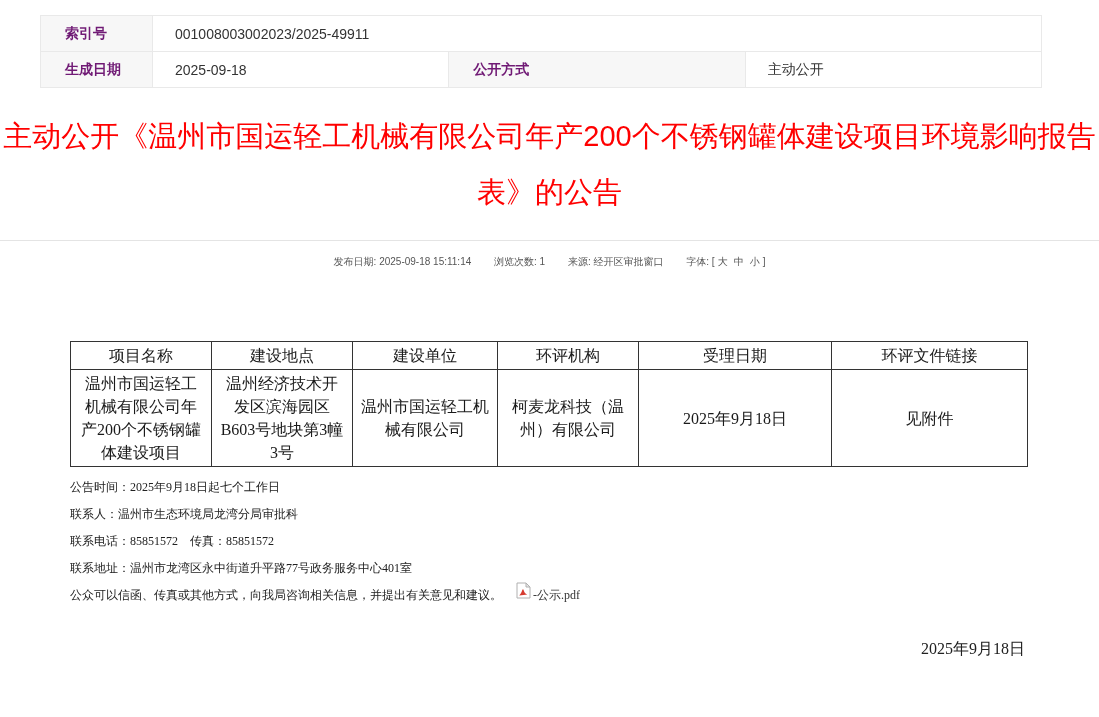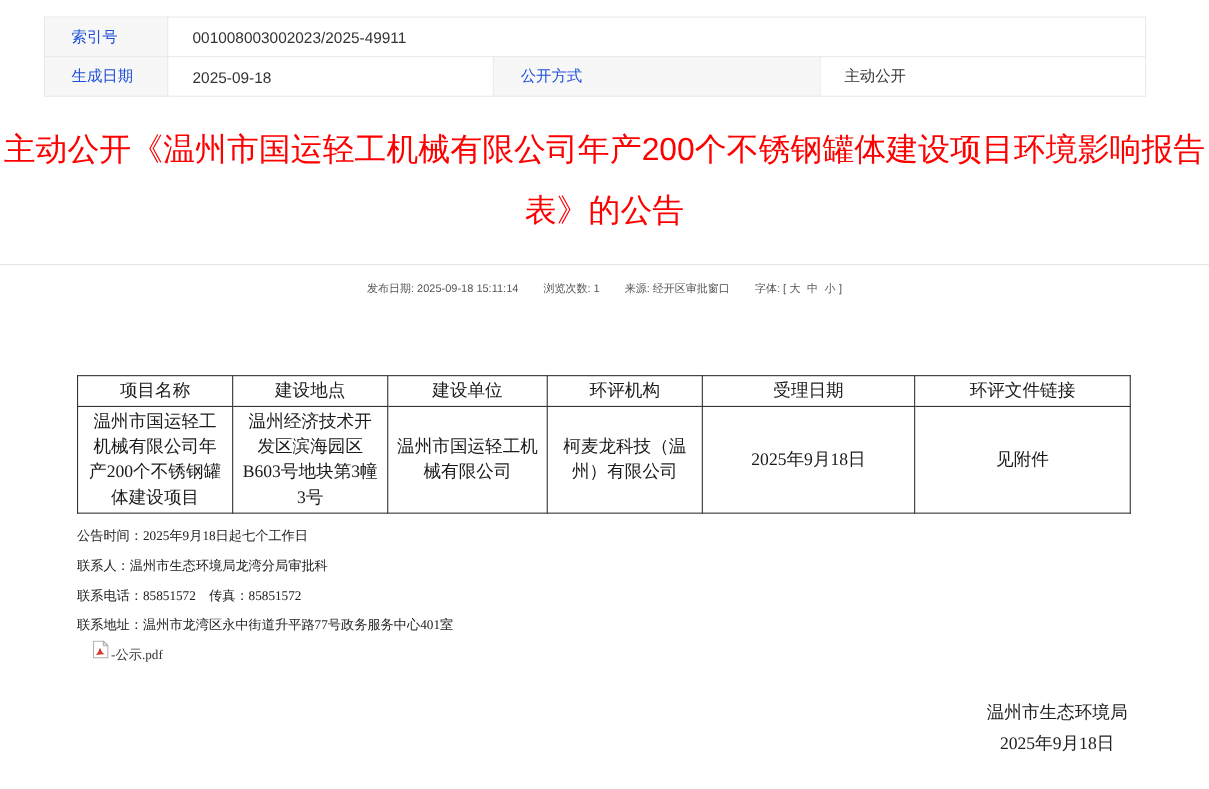--- a/index.html
+++ b/index.html
@@ -18,22 +18,23 @@
     table-layout: fixed;
     font-size: 14px;
   }
   .meta-table td {
     border: 1px solid #e9e9e9;
     height: 36px;
     vertical-align: middle;
   }
   .meta-table td.m-label {
     background: #f7f7f7;
-    color: #1d4ed8;
+    color: #701a75;
     padding-left: 24px;
+    font-weight: bold;
   }
   .meta-table td.m-value {
     background: #ffffff;
     color: #333333;
     padding-left: 22px;
   }
   .w-label1 { width: 112px; }
   .w-value1 { width: 403px; }
   .w-label2 { width: 100px; }
 
@@ -171,29 +172,29 @@
   </tr>
 </tbody>
   </table>
 
 <div class="body-block">
   <p>公告时间：2025年9月18日起七个工作日</p>
   <p>联系人：温州市生态环境局龙湾分局审批科</p>
   <p>联系电话：85851572　传真：85851572</p>
   <p>联系地址：温州市龙湾区永中街道升平路77号政务服务中心401室</p>
   <p class="attachment-line">
+    <span>公众可以信函、传真或其他方式，向我局咨询相关信息，并提出有关意见和建议。</span>
     <span class="pdf-icon">
       <svg width="15" height="17" viewBox="0 0 15 17">
         <path d="M1 1 h9 l4 4 v11 h-13 z" fill="#ffffff" stroke="#b0b0b0" stroke-width="1"></path>
         <path d="M10 1 l4 4 h-4 z" fill="#e8e8e8" stroke="#b0b0b0" stroke-width="1"></path>
         <path d="M3.2 13.5 c1.2-1.2 2.4-3.2 3-5.2 c0.3-1.1 1.2-1.3 1.4-0.2 c0.3 1.8 1.6 3.8 3.6 4.6 c-2 0-5.2 0.2-8 0.8 z" fill="#d63b30"></path>
       </svg>
     </span>
     <a class="pdf-link">-公示.pdf</a>
   </p>
 </div>
 
 <div class="signature">
   <div class="sig-inner">
-    <div>温州市生态环境局</div>
     <div>2025年9月18日</div>
   </div>
 </div>
 
 </body></html>

